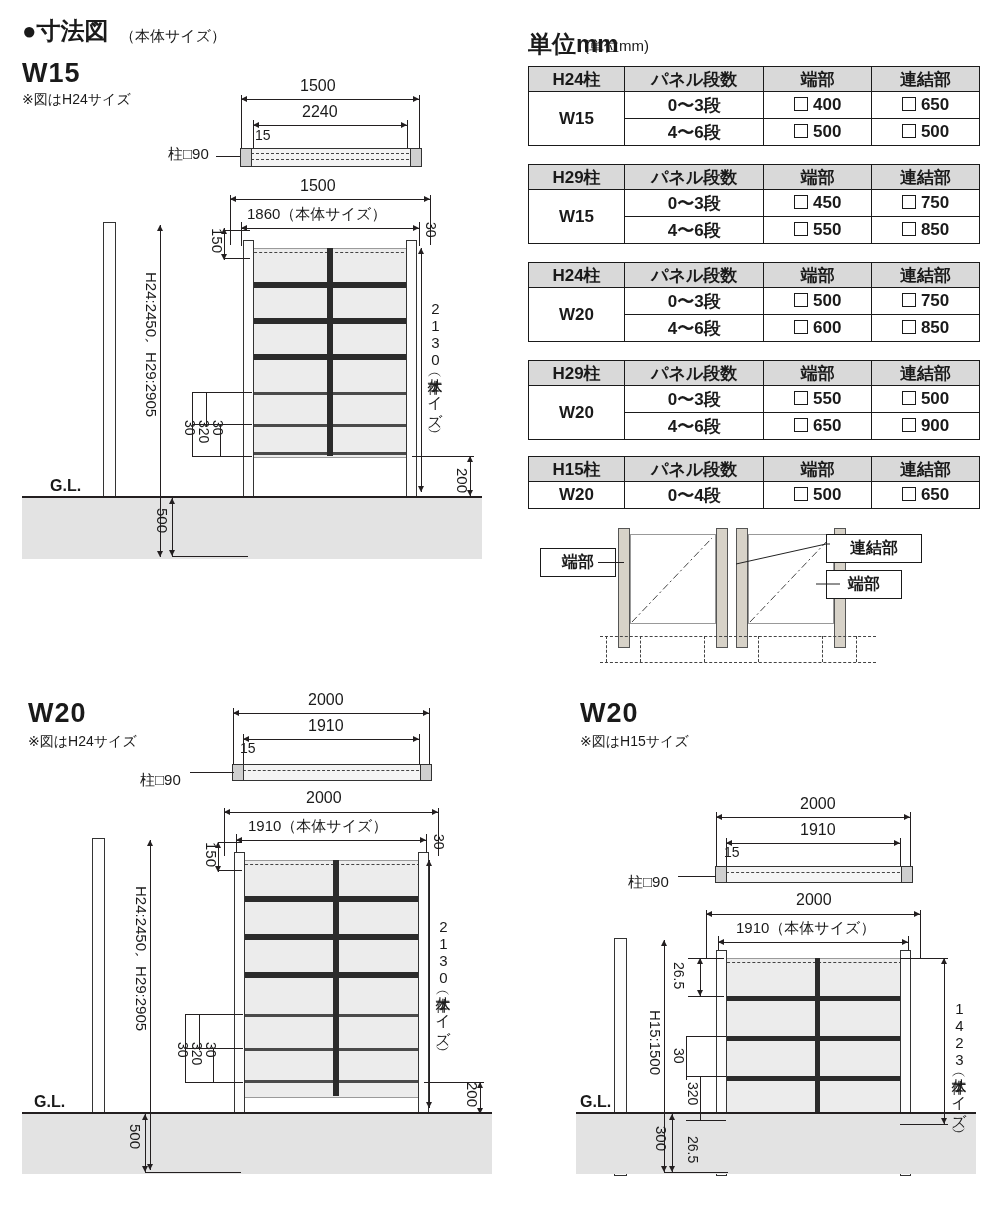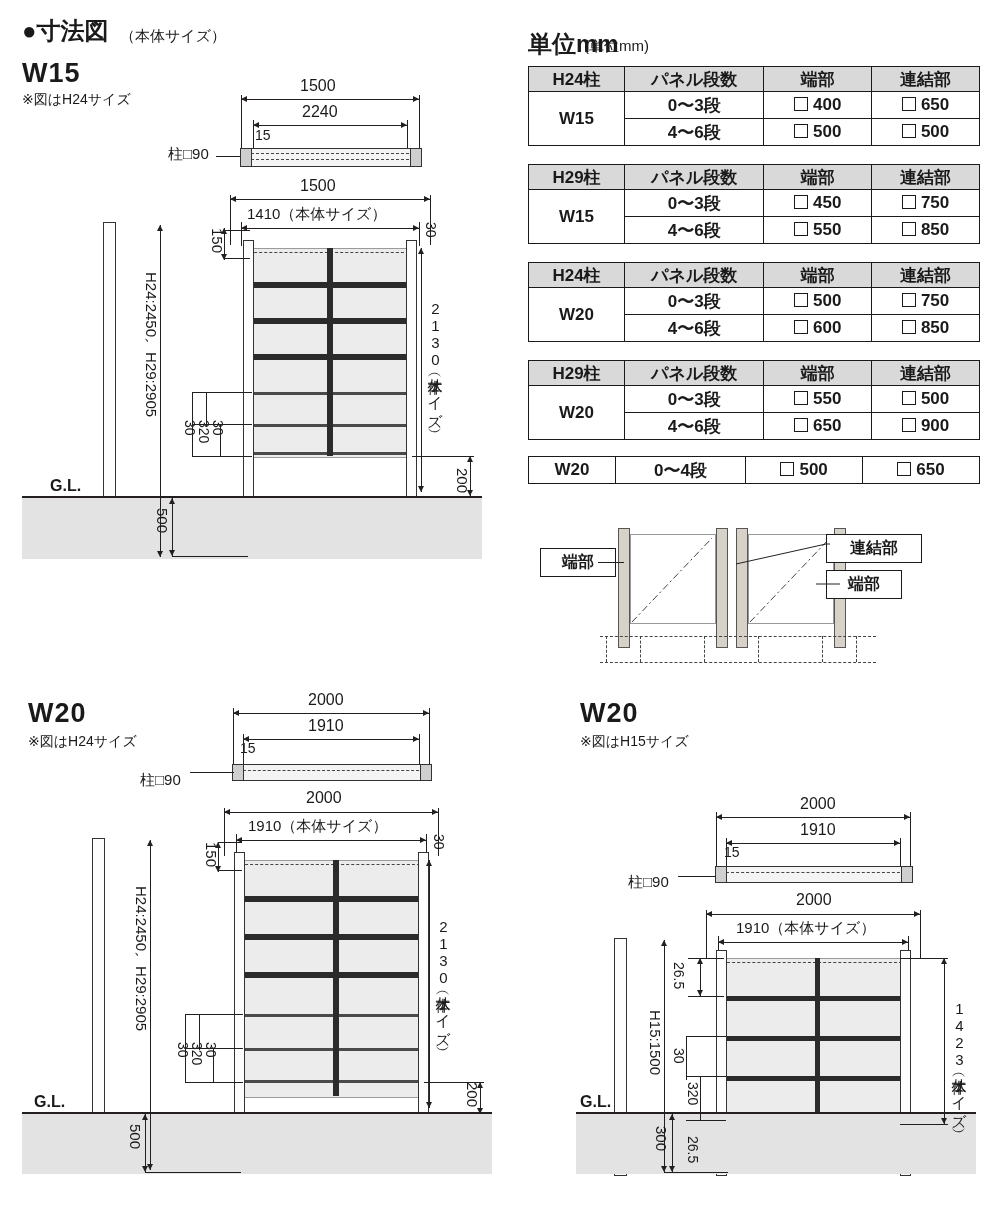--- a/index.html
+++ b/index.html
@@ -85,21 +85,21 @@
 <div class="t" style="left:168px;top:146px;font-size:15px;">柱□90</div>
 <div class="line-h" style="left:216px;top:156px;width:24px;"></div>
 
 <div class="t" style="left:300px;top:178px;font-size:16px;">1500</div>
 <div class="line-h" style="left:230px;top:199px;width:200px;"></div>
 <div class="ar-l" style="left:230px;top:196px;"></div>
 <div class="ar-r" style="left:424px;top:196px;"></div>
 <div class="line-v" style="left:230px;top:195px;height:50px;"></div>
 <div class="line-v" style="left:430px;top:195px;height:50px;"></div>
 
-<div class="t" style="left:247px;top:206px;font-size:15px;">1410（本体サイズ）</div>
+<div class="t" style="left:247px;top:206px;font-size:15px;">1860（本体サイズ）</div>
 <div class="line-h" style="left:241px;top:228px;width:178px;"></div>
 <div class="ar-l" style="left:241px;top:225px;"></div>
 <div class="ar-r" style="left:413px;top:225px;"></div>
 <div class="line-v" style="left:241px;top:222px;height:24px;"></div>
 <div class="line-v" style="left:419px;top:222px;height:24px;"></div>
 
 <div class="panelglass" style="left:249px;top:248px;width:160px;height:208px;"></div>
 <div class="dash-h" style="left:249px;top:252px;width:160px;"></div>
 
 <div class="railbar" style="left:249px;top:282px;width:160px;height:6px;"></div>
@@ -243,20 +243,26 @@
   <tr>
     <td style="height:26px;">4〜6段</td>
     <td><span class="sqbox"></span><span>650</span></td>
     <td><span class="sqbox"></span><span>900</span></td>
   </tr>
 </tbody>
   </table>
 
 <table class="fdn" style="left:528px;top:456px;width:452px;">
   <tbody>
+      <tr>
+    <td class="hdr" style="width:96px;height:24px;">H15柱</td>
+    <td class="hdr" style="width:140px;">パネル段数</td>
+    <td class="hdr" style="width:108px;">端部</td>
+    <td class="hdr" style="width:108px;">連結部</td>
+  </tr>
   <tr>
     <td style="height:26px;">W20</td>
     <td>0〜4段</td>
     <td><span class="sqbox"></span><span>500</span></td>
     <td><span class="sqbox"></span><span>650</span></td>
   </tr>
 </tbody>
   </table>
 
 <div class="abs" style="left:618px;top:528px;width:10px;height:118px;background:#d7d2c8;border:1px solid #555;"></div>

